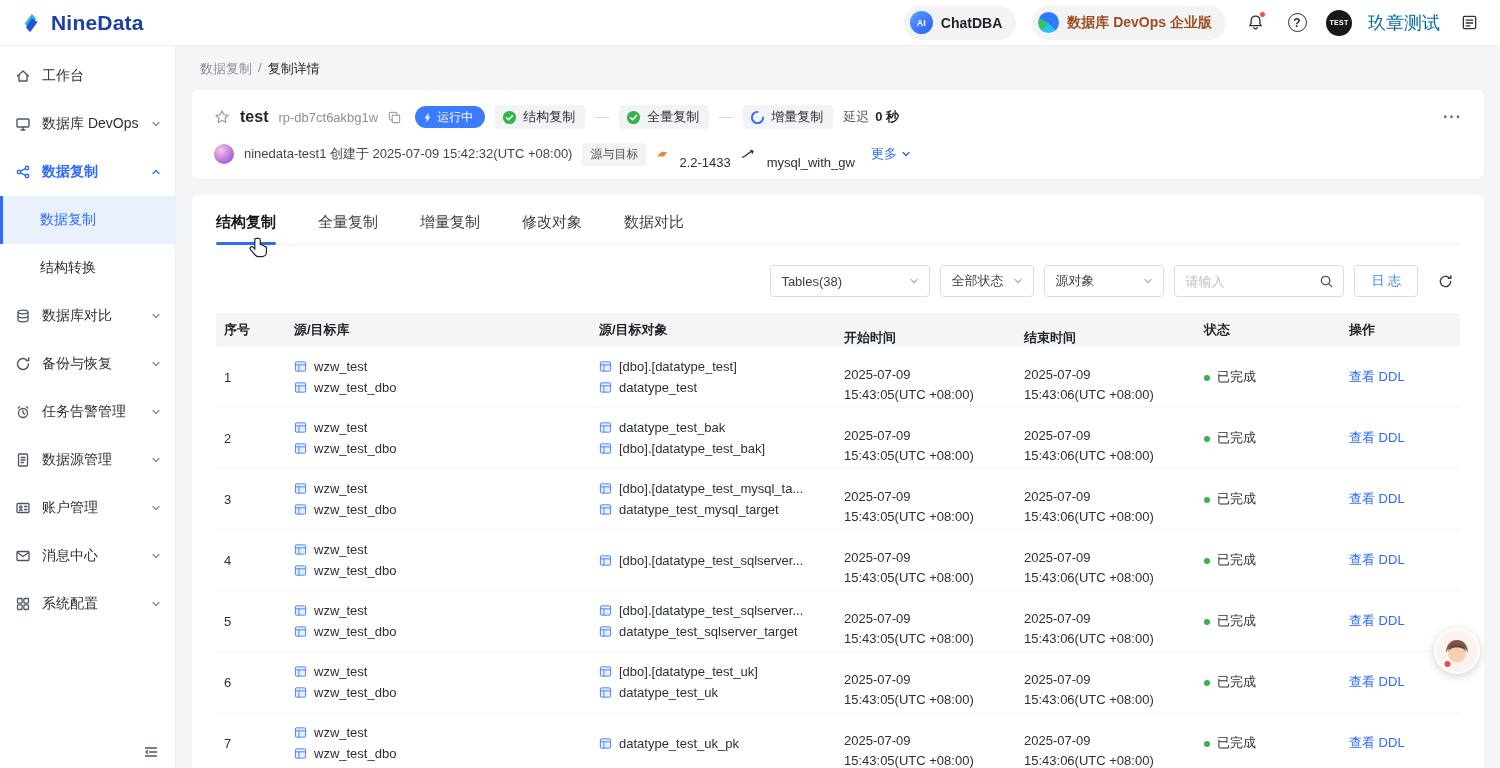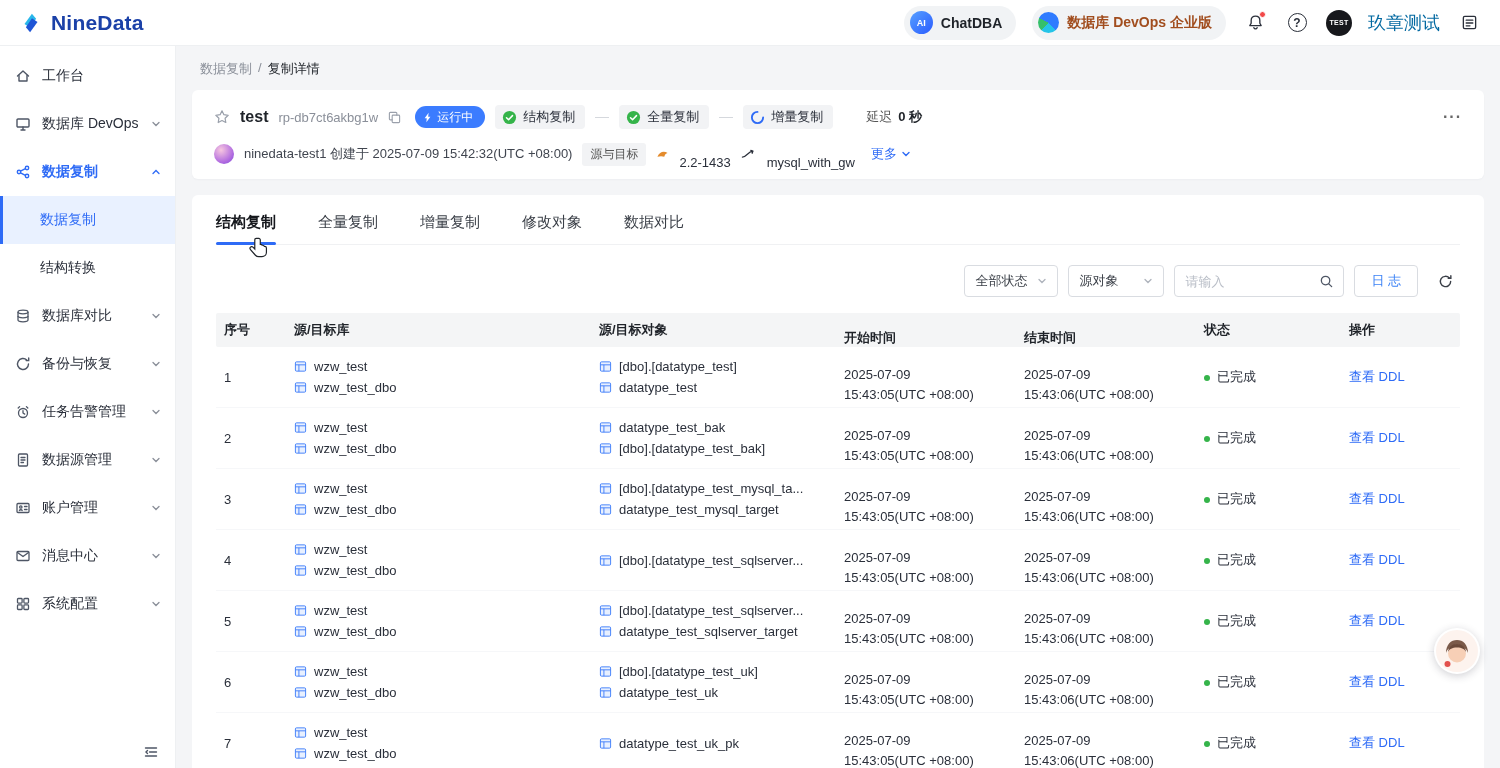--- a/index.html
+++ b/index.html
@@ -54,42 +54,42 @@
   .task-card{margin:0 16px;background:#fff;border-radius:6px;padding:11px 22px 13px;box-shadow:0 1px 2px rgba(20,30,60,.03);}
   .task-row1{display:flex;align-items:center;gap:10px;height:32px;}
   .task-name{font-size:16px;font-weight:700;color:#1f2329;}
   .task-id{font-size:13px;color:#8a8f99;}
   .ic-gray{display:flex;color:#9aa0ab;cursor:pointer;}
   .badge-running{background:var(--running);color:#fff;font-size:12px;height:22px;border-radius:12px;
     padding:0 12px 0 9px;display:flex;align-items:center;gap:5px;margin-left:4px;cursor:pointer;}
   .step{background:#f2f3f5;border-radius:4px;height:24px;padding:0 10px 0 7px;display:flex;align-items:center;gap:6px;
     font-size:13px;color:#2a2f3a;}
   .connector{width:14px;height:1px;background:#d5d8dd;}
-  .delay{margin-left:23px;font-size:13px;color:#555;display:flex;gap:6px;align-items:center;}
+  .delay{margin-left:0;font-size:13px;color:#555;display:flex;gap:6px;align-items:center;}
   .delay b{color:#1f2329;font-weight:600;}
   .more-dots{margin-left:auto;color:#666;font-weight:700;cursor:pointer;letter-spacing:1px;}
   .more-dots::after{content:"···";}
   .task-row2{margin-top:9px;display:flex;align-items:center;gap:10px;font-size:13px;color:#40454f;height:24px;}
   .avatar-sm{width:20px;height:20px;border-radius:50%;
     background:radial-gradient(circle at 35% 30%,#f7c7e0,#b06ae0 65%,#7a4bd8);flex:none;}
   .st-badge{background:#f2f3f5;border-radius:3px;padding:3px 8px;font-size:12px;color:#555;}
   .ver-text,.gw-text{color:#2a2f3a;margin-top:16px;}
   .more-link{color:var(--accent);display:flex;align-items:center;gap:4px;cursor:pointer;font-size:13px;margin-left:6px;}
 
   .content-card{margin:16px 16px 0;background:#fff;border-radius:6px 6px 0 0;padding:18px 24px 0;min-height:640px;}
   .tabs{display:flex;gap:42px;border-bottom:1px solid #f0f1f3;}
   .tab{font-size:15px;color:#3a3f47;padding-bottom:12px;position:relative;cursor:pointer;}
   .tab.active{color:#16181d;font-weight:700;}
   .tab.active::after{content:"";position:absolute;left:0;right:0;bottom:-1px;height:3px;border-radius:2px;background:var(--accent);}
 
   .filter-row{display:flex;justify-content:flex-end;align-items:center;gap:10px;margin-top:20px;}
   .select{height:32px;border:1px solid #d9dce1;border-radius:4px;background:#fff;display:flex;align-items:center;
     justify-content:space-between;gap:8px;padding:0 10px;font-size:13px;color:#3a3f47;cursor:pointer;}
   .select .chev{color:#aeb3bc;display:flex;}
-  .sel-tables{width:160px;} .sel-status{width:94px;} .sel-object{width:96px;justify-content:space-between;}
+  .sel-tables{width:160px;} .sel-status{width:94px;} .sel-object{width:120px;justify-content:space-between;}
   .search-box{height:32px;width:170px;border:1px solid #d9dce1;border-radius:4px;background:#fff;display:flex;
     align-items:center;padding:0 9px 0 10px;gap:8px;}
   .search-box input{border:none;outline:none;flex:1;min-width:0;font-size:13px;color:#3a3f47;font-family:inherit;}
   .search-box input::placeholder{color:#b9bec7;}
   .search-ic{color:#4e5665;display:flex;cursor:pointer;}
   .log-btn{height:32px;border:1px solid #d9dce1;border-radius:4px;background:#fff;padding:0 16px;font-size:13px;
     color:#3b82f6;cursor:pointer;display:flex;align-items:center;font-family:inherit;}
   .refresh-btn{width:30px;height:32px;display:flex;align-items:center;justify-content:center;color:#3a3f47;cursor:pointer;margin-left:2px;}
 
   .table{margin-top:16px;}
@@ -400,20 +400,28 @@
     <section class="content-card">
       <div class="tabs">
         <div class="tab active">结构复制</div>
         <div class="tab">全量复制</div>
         <div class="tab">增量复制</div>
         <div class="tab">修改对象</div>
         <div class="tab">数据对比</div>
       </div>
 
       <div class="filter-row">
+        <div class="select sel-tables">
+          <span>Tables(38)</span>
+          <span class="chev">
+              <svg width="10" height="10" viewBox="0 0 10 10" fill="none" stroke="currentColor" stroke-width="1.3" stroke-linecap="round">
+                <path d="M2 3.5 5 6.5 8 3.5"></path>
+              </svg>
+            </span>
+        </div>
         <div class="select sel-status">
           <span>全部状态</span>
           <span class="chev">
               <svg width="10" height="10" viewBox="0 0 10 10" fill="none" stroke="currentColor" stroke-width="1.3" stroke-linecap="round">
                 <path d="M2 3.5 5 6.5 8 3.5"></path>
               </svg>
             </span>
         </div>
         <div class="select sel-object">
           <span>源对象</span>

